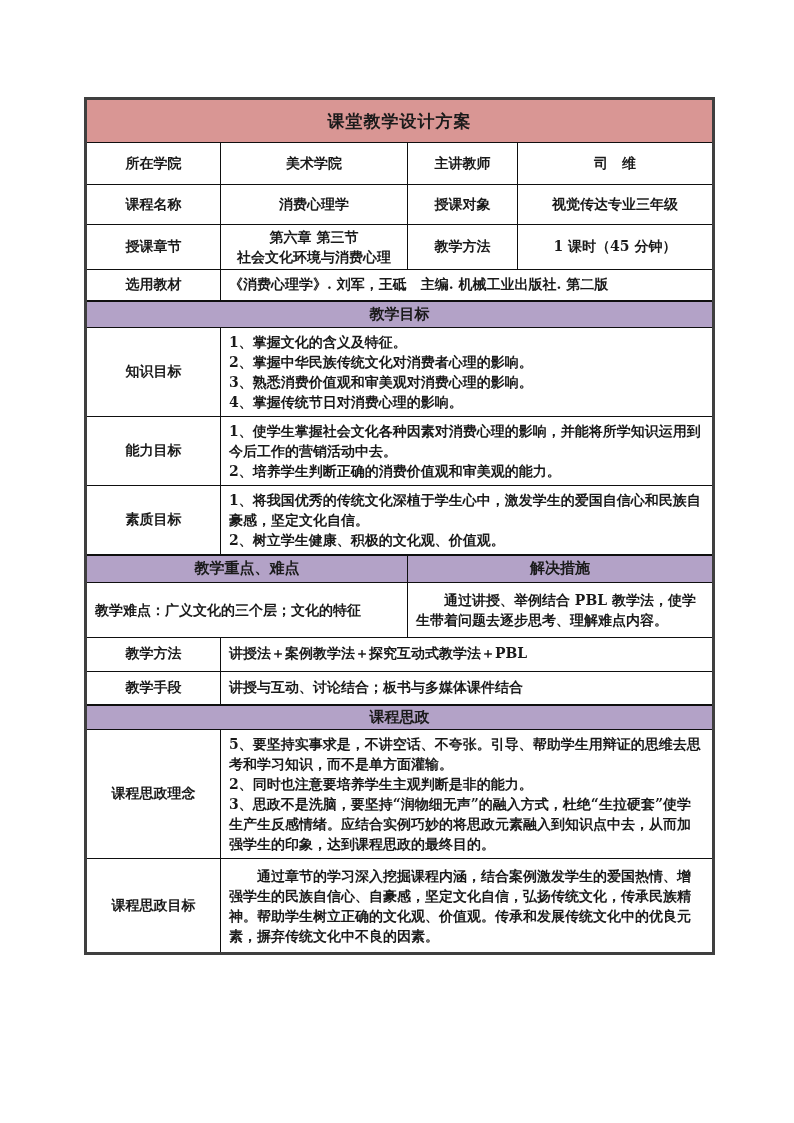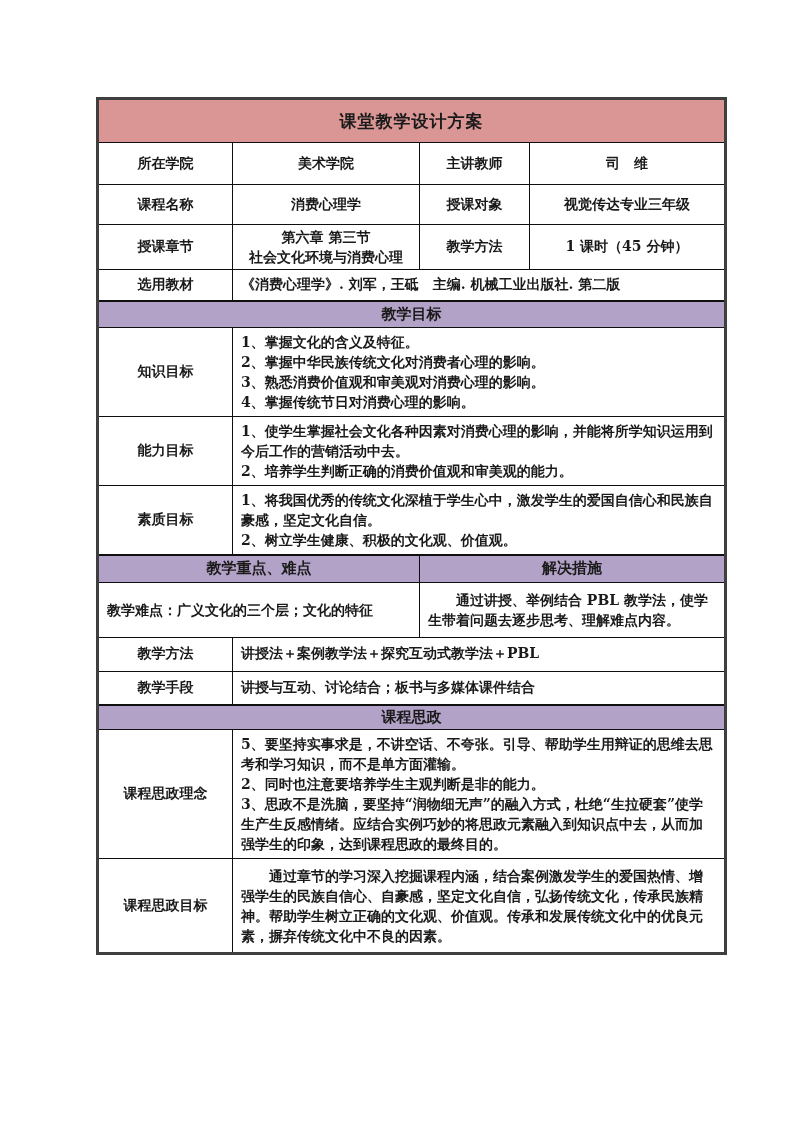--- a/index.html
+++ b/index.html
@@ -11,21 +11,21 @@
   }
   .page {
     position: relative;
     width: 794px;
     height: 1123px;
     background: #ffffff;
     overflow: hidden;
   }
   table.doc-table {
     position: absolute;
-    left: 96px;
+    left: 84px;
     top: 97px;
     width: 628px;
     border-collapse: collapse;
     table-layout: fixed;
     border: 3px solid #3f3f3f;
     font-size: 14px;
   }
   td {
     border: 1px solid #0f0f0f;
     padding: 2px 6px;

